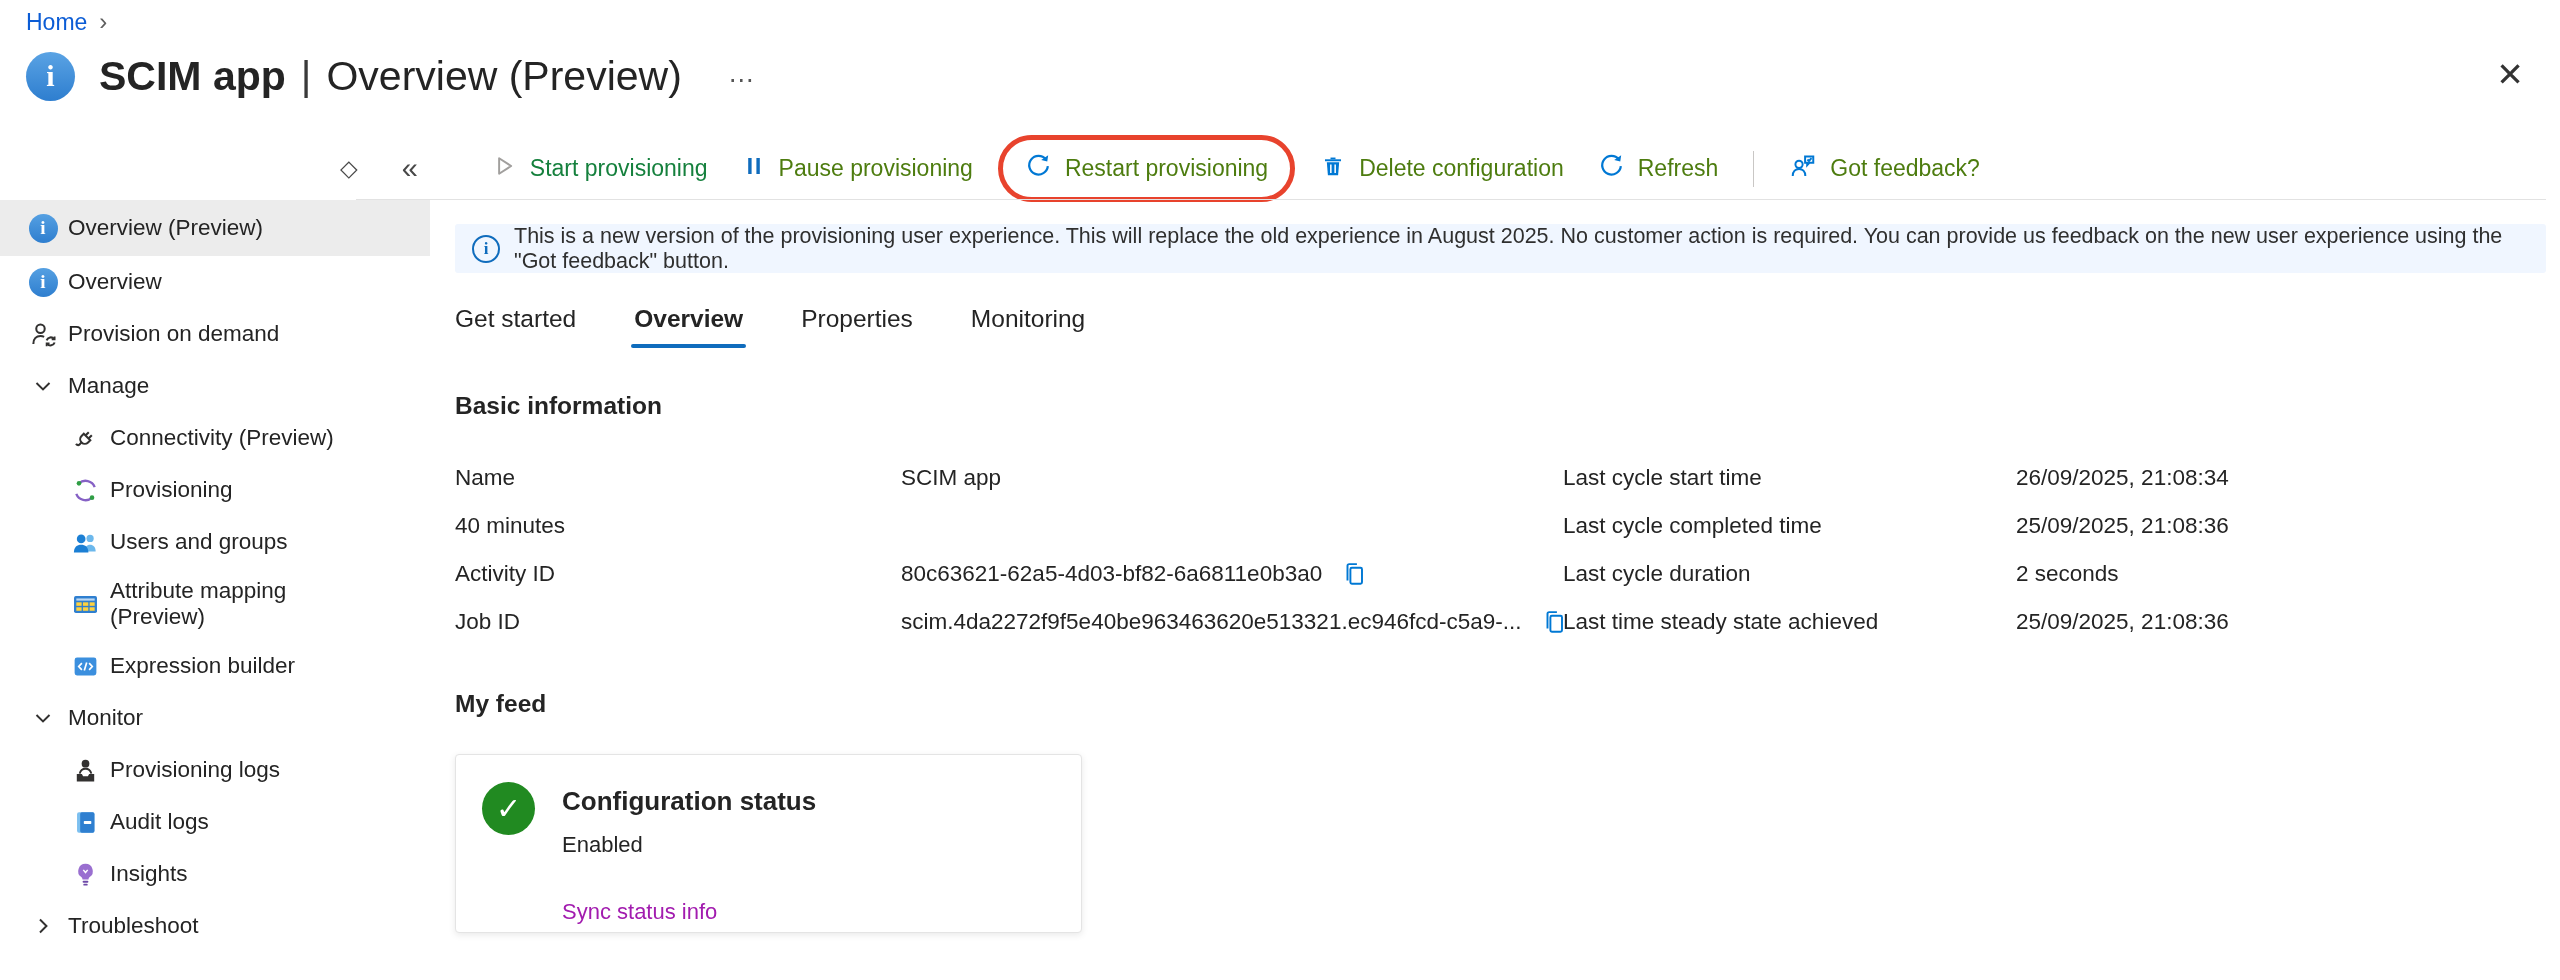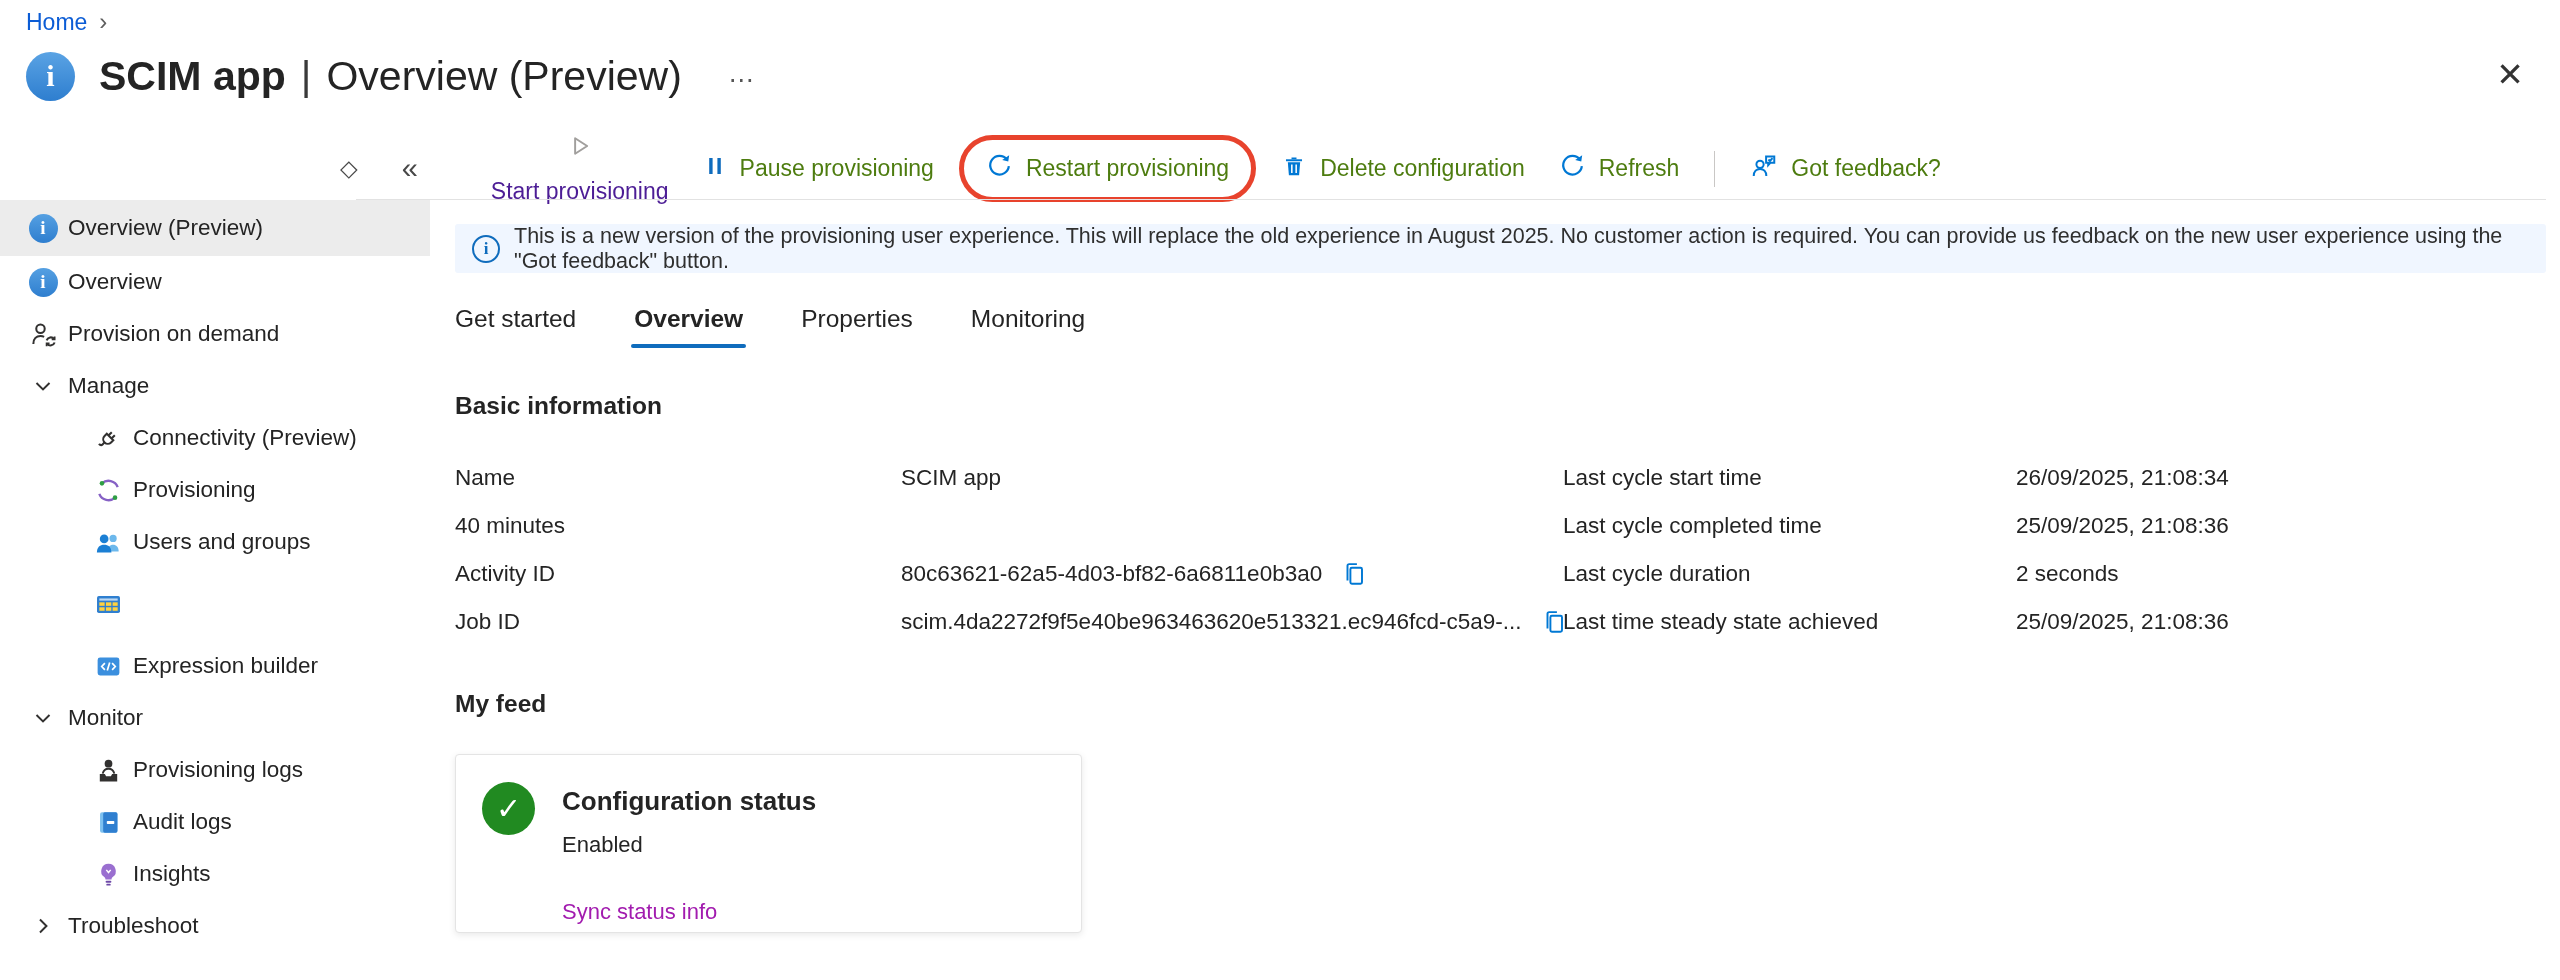--- a/index.html
+++ b/index.html
@@ -24,30 +24,30 @@
   .title-sep { color:#3a3a3a; font-weight:300; }
   .title-ellipsis { margin-left:46px; font-size:27px; color:#555; letter-spacing:3px; margin-top:-6px; cursor:pointer; }
   .close-btn { position:absolute; right:32px; top:54px; background:none; border:none; font-size:33px; color:#333; cursor:pointer; line-height:1; padding:4px; font-family:"DejaVu Sans",sans-serif; }
 
   
   .commandbar { position:absolute; top:138px; left:332px; right:14px; height:61px; display:flex; align-items:center; font-size:23px; }
   .nav-resize { font-size:23px; color:#484848; margin-left:8px; cursor:pointer; }
   .nav-collapse { font-size:29px; color:#484848; margin-left:44px; margin-right:56px; cursor:pointer; line-height:1; }
   .cmd-btn { display:flex; align-items:center; gap:13px; background:none; border:none; font:inherit; color:#4d7c0f; padding:10px 17px; cursor:pointer; white-space:nowrap; }
   .cmd-btn svg { flex:none; }
-  .cmd-btn.disabled { color:#4c1d95;flex-direction:column; }
+  .cmd-btn.disabled { color:#15803d; }
   .cmd-btn.annotated { border:5px solid #e8432d; border-radius:34px; padding:12px 22px; margin:12px 8px; }
   .cmd-sep { width:1px; height:36px; background:#c9c7c5; margin:0 18px; flex:none; }
   .cmd-divider { position:absolute; top:199px; left:356px; right:14px; height:1px; background:#e2e2e2; }
 
   
   .sidebar { position:absolute; top:200px; left:0; width:430px; font-size:22.5px; }
   .side-item { display:flex; align-items:center; height:52px; padding-left:28px; cursor:pointer; }
   .side-item.selected { background:#ececec; height:56px; }
-  .side-item.sub { padding-left:93px; }
+  .side-item.sub { padding-left:70px; }
   .side-item .s-icon { width:30px; height:30px; display:flex; align-items:center; justify-content:center; margin-right:10px; flex:none; }
   .side-item .s-label { white-space:nowrap; }
   .side-item.two-line { height:72px; }
   .side-item.two-line .s-label { white-space:normal; width:225px; line-height:1.16; }
   .round-info { width:29px; height:29px; border-radius:50%; background:linear-gradient(180deg,#55a0e2,#2e7ecf);
     color:#fff; display:flex; align-items:center; justify-content:center; font-size:19px; font-weight:bold;
     font-family:"Liberation Serif",serif; }
 
   
   .main { position:absolute; left:455px; top:200px; width:2091px; }
@@ -249,20 +249,21 @@
           <g fill="#ffd23e">
             <rect x="4.4" y="10.2" width="4.4" height="2.9"></rect>
             <rect x="9.9" y="10.2" width="4.4" height="2.9"></rect>
             <rect x="15.4" y="10.2" width="4.2" height="2.9"></rect>
             <rect x="4.4" y="14.3" width="4.4" height="2.9"></rect>
             <rect x="9.9" y="14.3" width="4.4" height="2.9"></rect>
             <rect x="15.4" y="14.3" width="4.2" height="2.9"></rect>
           </g>
         </svg>
       </span>
+    <span class="s-label">Attribute mapping (Preview)</span>
   </div>
 
   <div class="side-item sub">
     <span class="s-icon">
         <svg width="29" height="29" viewBox="0 0 24 24">
           <rect x="3" y="4.6" width="18" height="14.8" rx="2" fill="#3b8fde"></rect>
           <path d="M9 9.2 L6.4 12 9 14.8 M15 9.2 L17.6 12 15 14.8 M13 8.6 l-2 6.8" stroke="#fff" stroke-width="1.4" fill="none"></path>
         </svg>
       </span>
     <span class="s-label">Expression builder</span>

